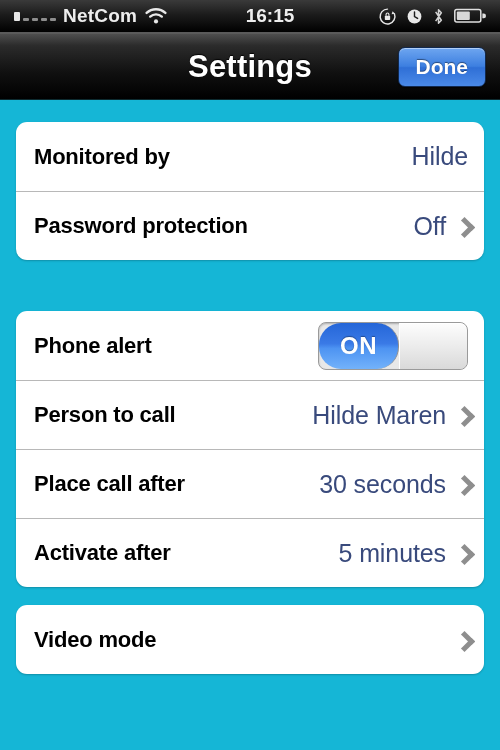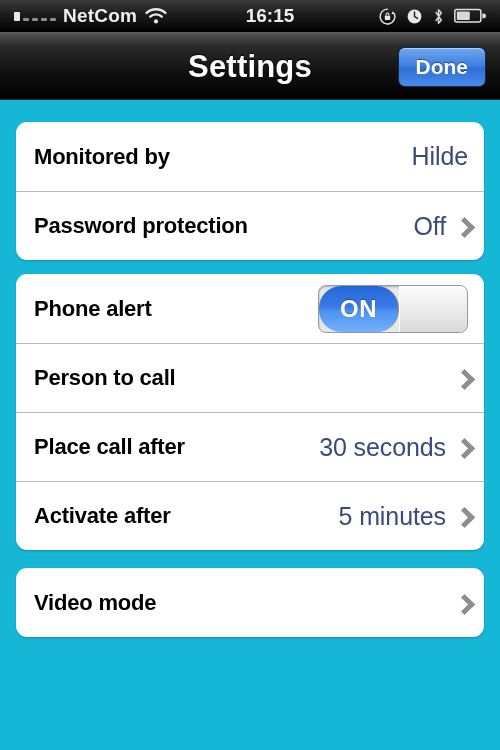--- a/index.html
+++ b/index.html
@@ -72,21 +72,21 @@
 
   
   .content { padding: 0 16px; }
   .group {
     background: #ffffff;
     border-radius: 11px;
     box-shadow: 0 1px 2px rgba(0,0,0,0.22);
     overflow: hidden;
   }
   .group.g1 { margin-top: 22px; }
-  .group.g2 { margin-top: 14px; }
+  .group.g2 { margin-top: 51px; }
   .group.g3 { margin-top: 18px; }
 
   .row {
     position: relative;
     height: 69px;
     display: flex;
     align-items: center;
     padding: 0 16px 0 18px;
     cursor: pointer;
   }
@@ -248,20 +248,21 @@
             <span class="toggle-track-on">
               <span class="toggle-on-text">ON</span>
             </span>
             <span class="toggle-knob"></span>
           </span>
         </span>
       </div>
       <div class="row">
         <span class="row-label">Person to call</span>
         <span class="row-right">
+          <span class="row-value">Hilde Maren</span>
           <span class="chevron"></span>
         </span>
       </div>
       <div class="row">
         <span class="row-label">Place call after</span>
         <span class="row-right">
           <span class="row-value">30 seconds</span>
           <span class="chevron"></span>
         </span>
       </div>

